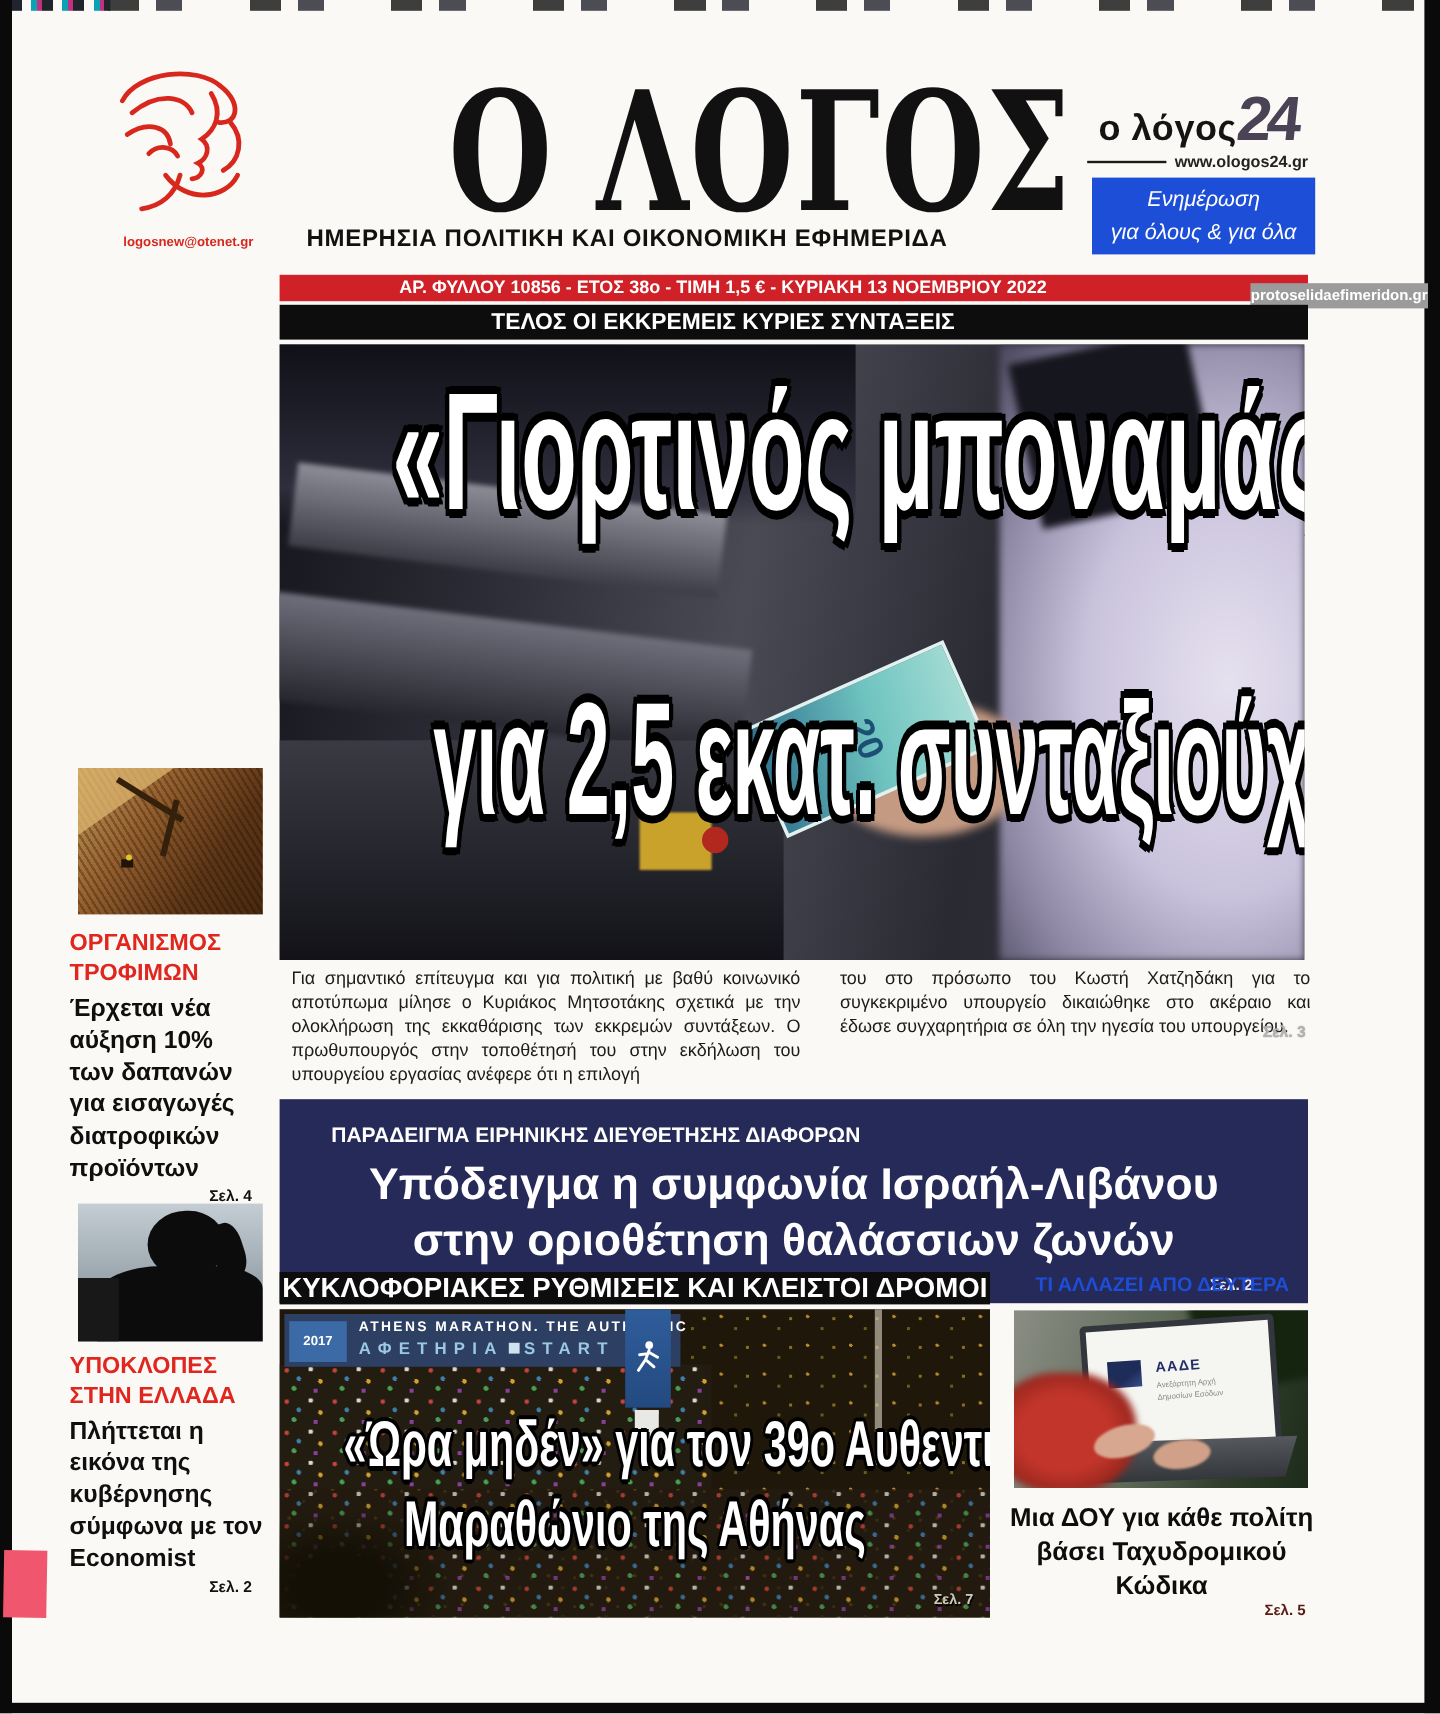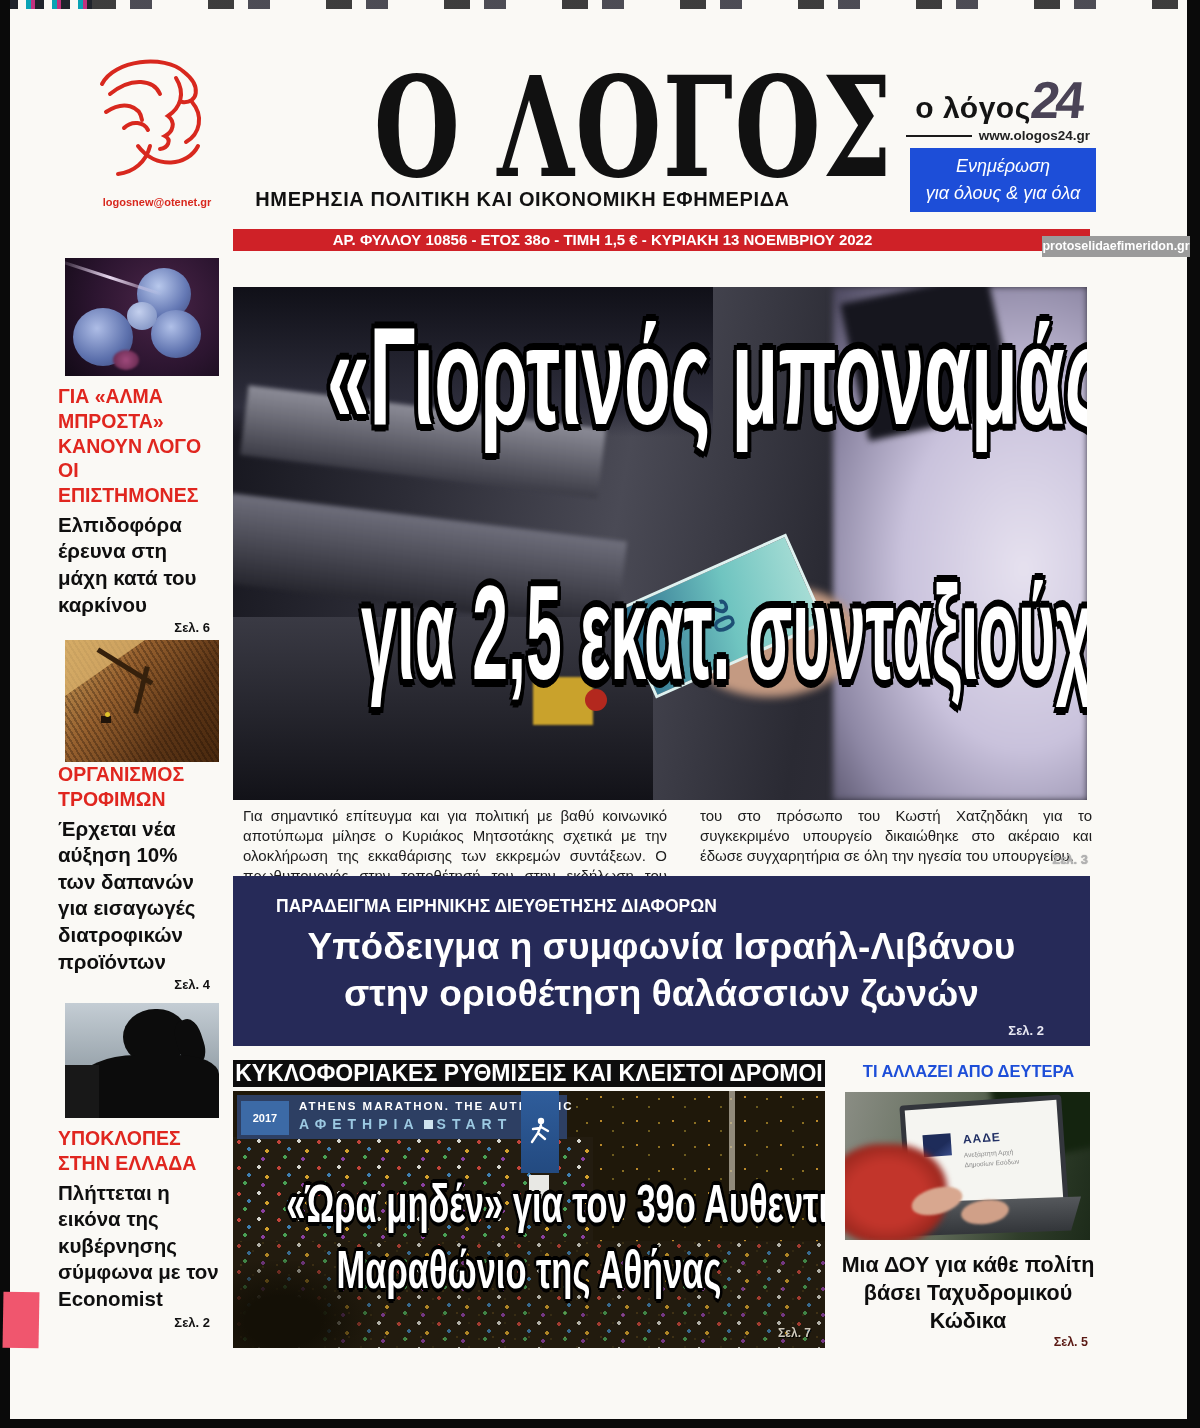--- a/index.html
+++ b/index.html
@@ -117,20 +117,21 @@
   <div class="abs" style="left:893px;top:126px;width:210px;text-align:center;">
     <span class="site-rule"></span><span class="site-url">www.ologos24.gr</span>
   </div>
   <div class="abs tagline-box" style="left:910px;top:148px;width:186px;height:64px;">
     <span>Ενημέρωση</span>
     <span>για όλους &amp; για όλα</span>
   </div>
 
   <div class="abs issue-bar" style="left:233px;top:229px;width:857px;height:22px;">ΑΡ. ΦΥΛΛΟΥ 10856 - ΕΤΟΣ 38ο - ΤΙΜΗ 1,5 € - ΚΥΡΙΑΚΗ 13 ΝΟΕΜΒΡΙΟΥ 2022</div>
   <div class="abs watermark" style="left:1042px;top:236px;width:148px;height:21px;">protoselidaefimeridon.gr</div>
+  <div class="abs black-bar" style="left:233px;top:254px;width:857px;height:29px;font-size:19px;line-height:29px;padding-right:118px;">ΤΕΛΟΣ ΟΙ ΕΚΚΡΕΜΕΙΣ ΚΥΡΙΕΣ ΣΥΝΤΑΞΕΙΣ</div>
 
   <div class="abs photo" style="left:233px;top:287px;width:854px;height:513px;background:linear-gradient(100deg,#15151d 0%,#2c2c36 22%,#4a4a55 45%,#2a2a33 68%,#3a3744 100%);">
     <div class="abs" style="left:0;top:0;width:480px;height:150px;background:linear-gradient(180deg,#101018,#2e2e3c 80%,transparent);"></div>
     <div class="abs" style="left:10px;top:120px;width:360px;height:70px;background:linear-gradient(180deg,#8d8d98,#3c3c46);transform:rotate(7deg);filter:blur(2px);"></div>
     <div class="abs" style="left:-10px;top:230px;width:400px;height:90px;background:linear-gradient(180deg,#6f6f7c,#26262e);transform:rotate(7deg);filter:blur(2px);"></div>
     <div class="abs" style="left:0;top:330px;width:420px;height:183px;background:linear-gradient(180deg,#3a3a44,#121218);"></div>
     <div class="abs" style="left:600px;top:0;width:254px;height:513px;background:radial-gradient(ellipse at 75% 55%,#e6e1ef 0%,#c9c2dc 45%,#8d87a4 75%,#4a465c 100%);filter:blur(3px);"></div>
     <div class="abs" style="left:620px;top:0;width:150px;height:140px;background:#16161e;transform:rotate(-12deg);filter:blur(3px);"></div>
     <div class="abs" style="left:455px;top:300px;width:170px;height:110px;background:#c49a82;border-radius:50% 45% 55% 50%;filter:blur(4px);"></div>
     <div class="abs" style="left:395px;top:280px;width:180px;height:92px;background:linear-gradient(100deg,#2e6f8e,#6fc4c0 55%,#a9ded6);border:3px solid #dff2f0;transform:rotate(-24deg);display:flex;align-items:center;justify-content:center;">
@@ -139,21 +140,21 @@
     <div class="abs" style="left:300px;top:390px;width:60px;height:48px;background:#c9a22c;filter:blur(1px);"></div>
     <div class="abs" style="left:352px;top:402px;width:22px;height:22px;border-radius:50%;background:#b3281e;"></div>
     <div class="abs hl-outline" style="left:0;right:0;top:40px;font-size:98px;transform:scale(0.78,1.42);transform-origin:center;">«Γιορτινός μποναμάς»</div>
     <div class="abs hl-outline" style="left:0;right:0;top:300px;font-size:92px;transform:scale(0.70,1.45);transform-origin:center;">για 2,5 εκατ. συνταξιούχους</div>
   </div>
 
   <div class="abs bodycol" style="left:243px;top:806px;width:424px;">Για σημαντικό επίτευγμα και για πολιτική με βαθύ κοινωνικό αποτύπωμα μίλησε ο Κυριάκος Μητσοτάκης σχετικά με την ολοκλήρωση της εκκαθάρισης των εκκρεμών συντάξεων. Ο πρωθυπουργός στην τοποθέτησή του στην εκδήλωση του υπουργείου εργασίας ανέφερε ότι η επιλογή</div>
   <div class="abs bodycol" style="left:700px;top:806px;width:392px;">του στο πρόσωπο του Κωστή Χατζηδάκη για το συγκεκριμένο υπουργείο δικαιώθηκε στο ακέραιο και έδωσε συγχαρητήρια σε όλη την ηγεσία του υπουργείου.</div>
   <div class="abs pageref-gray" style="left:1000px;top:852px;width:88px;text-align:right;">Σελ. 3</div>
 
-  <div class="abs navy-banner" style="left:233px;top:876px;width:857px;height:170px;">
+  <div class="abs navy-banner" style="left:233px;top:916px;width:857px;height:170px;">
     <div class="abs navy-kicker" style="left:0;right:0;top:20px;">ΠΑΡΑΔΕΙΓΜΑ ΕΙΡΗΝΙΚΗΣ ΔΙΕΥΘΕΤΗΣΗΣ ΔΙΑΦΟΡΩΝ</div>
     <div class="abs navy-line" style="left:0;right:0;top:97px;">στην οριοθέτηση θαλάσσιων ζωνών</div>
     <div class="abs navy-line" style="left:0;right:0;top:50px;">Υπόδειγμα η συμφωνία Ισραήλ-Λιβάνου</div>
     <div class="abs" style="right:46px;bottom:8px;font-weight:bold;font-size:13px;color:#e8e8f2;">Σελ. 2</div>
   </div>
 
   <div class="abs black-bar" style="left:233px;top:1060px;width:592px;height:27px;font-size:23px;line-height:27px;">ΚΥΚΛΟΦΟΡΙΑΚΕΣ ΡΥΘΜΙΣΕΙΣ ΚΑΙ ΚΛΕΙΣΤΟΙ ΔΡΟΜΟΙ</div>
   <div class="abs photo trees" style="left:233px;top:1091px;width:592px;height:257px;">
     <div class="abs" style="left:496px;top:0;width:6px;height:130px;background:#cfc8b8;opacity:.65;"></div>
     <div class="abs crowd" style="left:0;top:46px;width:360px;height:104px;"></div>
@@ -188,44 +189,31 @@
       <div class="abs screen-sub" style="left:56px;top:54px;">Δημοσίων Εσόδων</div>
     </div>
     <div class="abs" style="left:30px;top:108px;width:200px;height:34px;background:linear-gradient(180deg,#55585c,#33363a);transform:skew(-18deg) rotate(-2deg);"></div>
     <div class="abs" style="left:-18px;top:52px;width:120px;height:100px;background:radial-gradient(ellipse,#c2352b 45%,#8c2219 80%);border-radius:45%;filter:blur(3px);"></div>
     <div class="abs" style="left:66px;top:96px;width:52px;height:26px;background:#d8a78f;border-radius:50%;transform:rotate(-15deg);filter:blur(1px);"></div>
     <div class="abs" style="left:116px;top:108px;width:48px;height:24px;background:#d0a088;border-radius:50%;transform:rotate(-8deg);filter:blur(1px);"></div>
   </div>
   <div class="abs aade-headline" style="left:838px;top:1252px;width:260px;">Μια ΔΟΥ για κάθε πολίτη βάσει Ταχυδρομικού Κώδικα</div>
   <div class="abs" style="left:1000px;top:1335px;width:88px;text-align:right;font-weight:bold;font-size:12.5px;color:#5a1a14;">Σελ. 5</div>
 
-  <div class="abs" style="left:58px;top:258px;width:162px;">
-    <div class="photo" style="margin-left:7px;width:154px;height:118px;background:radial-gradient(circle at 62% 38%,#4a2548 0%,#2c1530 55%,#120a16 100%);position:relative;">
-      <div class="abs cell" style="left:72px;top:10px;width:54px;height:52px;background:radial-gradient(circle at 40% 35%,#b8c8ec,#6478b4 60%,#3c4878);"></div>
-      <div class="abs cell" style="left:8px;top:50px;width:60px;height:58px;background:radial-gradient(circle at 40% 35%,#aebde6,#5c70ac 60%,#364274);"></div>
-      <div class="abs cell" style="left:86px;top:52px;width:50px;height:48px;background:radial-gradient(circle at 40% 35%,#b0c0e8,#6074b0 60%,#3a4678);"></div>
-      <div class="abs cell" style="left:62px;top:44px;width:30px;height:28px;background:radial-gradient(circle at 40% 35%,#c4d0ee,#7286ba);"></div>
-      <div class="abs cell" style="left:48px;top:92px;width:26px;height:20px;background:radial-gradient(circle,#a04a7c,#5c2448);filter:blur(1px);"></div>
-      <div class="abs" style="left:-10px;top:18px;width:110px;height:3px;background:linear-gradient(90deg,transparent,#e8d8f0,transparent);transform:rotate(18deg);"></div>
-    </div>
-    <div class="side-kicker" style="margin-top:8px;">ΓΙΑ «ΑΛΜΑ ΜΠΡΟΣΤΑ» ΚΑΝΟΥΝ ΛΟΓΟ ΟΙ ΕΠΙΣΤΗΜΟΝΕΣ</div>
-    <div class="side-headline" style="margin-top:4px;">Ελπιδοφόρα έρευνα στη μάχη κατά του καρκίνου</div>
-    <div class="side-ref" style="margin:2px 10px 0 0;">Σελ. 6</div>
-  </div>
 
   <div class="abs" style="left:58px;top:640px;width:162px;">
     <div class="photo" style="margin-left:7px;width:154px;height:122px;background:linear-gradient(125deg,#c49a58 0%,#96602e 35%,#5c3516 70%,#49290e 100%);position:relative;">
       <div class="abs" style="left:0;top:0;width:154px;height:122px;background:repeating-linear-gradient(58deg,rgba(20,8,0,.28) 0 2px,transparent 2px 5px);"></div>
       <div class="abs" style="left:0;top:0;width:80px;height:56px;background:#d9b06a;clip-path:polygon(0 0,100% 0,0 100%);opacity:.8;"></div>
       <div class="abs" style="left:28px;top:24px;width:64px;height:5px;background:#35200c;transform:rotate(32deg);"></div>
       <div class="abs" style="left:74px;top:26px;width:5px;height:48px;background:#35200c;transform:rotate(14deg);"></div>
       <div class="abs" style="left:36px;top:76px;width:10px;height:7px;background:#20140a;"></div>
       <div class="abs" style="left:40px;top:72px;width:5px;height:5px;background:#e0c22a;border-radius:50%;"></div>
     </div>
-    <div class="side-kicker" style="margin-top:0;">ΟΡΓΑΝΙΣΜΟΣ ΤΡΟΦΙΜΩΝ</div>
+    <div class="side-kicker" style="margin-top:12px;">ΟΡΓΑΝΙΣΜΟΣ ΤΡΟΦΙΜΩΝ</div>
     <div class="side-headline" style="margin-top:4px;">Έρχεται νέα αύξηση 10% των δαπανών για εισαγωγές διατροφικών προϊόντων</div>
     <div class="side-ref" style="margin:2px 10px 0 0;">Σελ. 4</div>
   </div>
 
   <div class="abs" style="left:58px;top:1003px;width:162px;">
     <div class="photo" style="margin-left:7px;width:154px;height:115px;background:linear-gradient(180deg,#c4cdd4 0%,#9aa5ad 55%,#7c868e 100%);position:relative;">
       <div class="abs" style="left:58px;top:6px;width:64px;height:56px;background:#0c0c0c;border-radius:50% 46% 48% 50%;"></div>
       <div class="abs" style="left:112px;top:16px;width:26px;height:46px;background:#0c0c0c;border-radius:40%;transform:rotate(-18deg);"></div>
       <div class="abs" style="left:16px;top:52px;width:138px;height:63px;background:#0c0c0c;border-radius:40% 30% 0 0;"></div>
       <div class="abs" style="left:0;top:62px;width:34px;height:53px;background:#181818;"></div>

